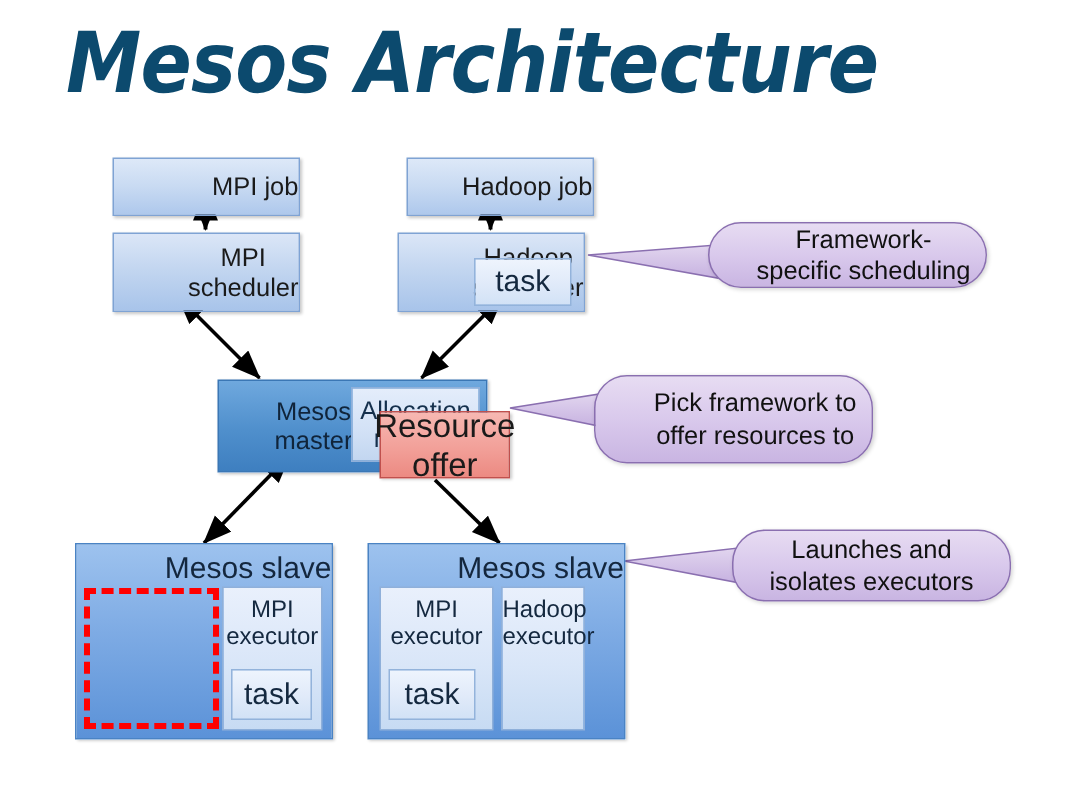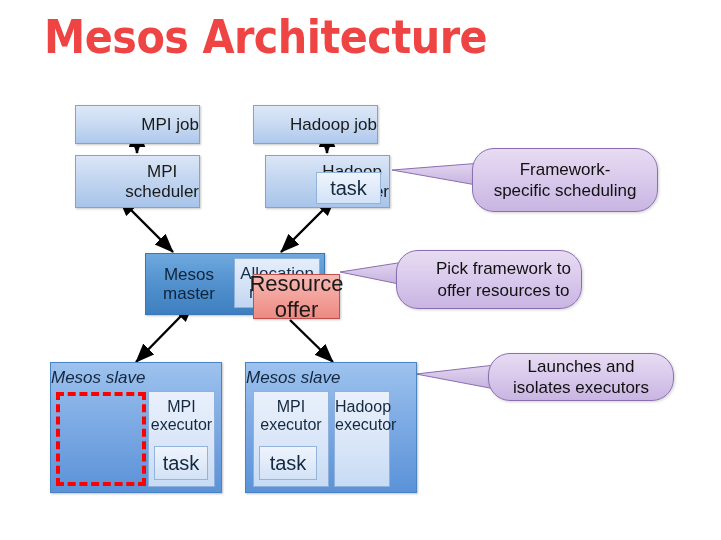--- a/index.html
+++ b/index.html
@@ -19,26 +19,27 @@
     left: 0; top: 0;
     width: 721px;
     height: 540px;
   }
   .abs { position: absolute; box-sizing: border-box; }
 
   
   #title {
     left: 44px; top: 12px;
     font-family: "DejaVu Sans Condensed", "Liberation Sans Narrow", "Liberation Sans", sans-serif;
-    font-size: 46px;
+    font-size: 56px;
     font-weight: bold;
-    color: #ef4444;
+    color: #0c4a6e;
     letter-spacing: -0.5px;
     white-space: nowrap;
     line-height: 1.1;
+    font-style: italic;
   }
 
   
   .boxLight {
     background: linear-gradient(to bottom, #dbe6f7 0%, #c3d6f0 45%, #a8c4ea 100%);
     border: 1px solid #7fa3d4;
     color: #1a1a1a;
     display: flex;
     align-items: center;
     justify-content: flex-end;
@@ -60,21 +61,21 @@
     color: #10243a;
     display: flex;
     align-items: center;
     font-size: 17px;
     line-height: 1.12;
     box-shadow: 1px 1px 2px rgba(0,0,0,0.25);
   }
   .masterLabel {
     width: 86px;
     text-align: center;
-    padding-left: 0;
+    padding-left: 20px;
   }
 
   
   .boxAlloc {
     background: linear-gradient(to bottom, #e4edfb 0%, #d2e1f6 60%, #c2d6f0 100%);
     border: 1px solid #8fb0da;
     color: #15304d;
     display: flex;
     align-items: center;
     justify-content: center;
@@ -86,24 +87,23 @@
   
   .boxSlave {
     background: linear-gradient(to bottom, #9dc2ee 0%, #7eabe4 45%, #5b92d8 100%);
     border: 1px solid #4a83c4;
     color: #12263d;
     box-shadow: 1px 1px 2px rgba(0,0,0,0.25);
   }
   .slaveTitle {
     position: absolute;
     left: 0; right: 0; top: 5px;
-    text-align: left;
-    font-size: 17px;
+    text-align: right;
+    font-size: 20px;
     color: #14273e;
-    font-style: italic;
   }
 
   
   .boxExec {
     background: linear-gradient(to bottom, #e9f0fc 0%, #d9e6f8 55%, #c7dbf3 100%);
     border: 1px solid #8fb0da;
     color: #14283f;
     font-size: 16px;
     line-height: 1.12;
     text-align: center;
@@ -217,21 +217,21 @@
 
 <div class="abs boxLight boxJob" style="left:75px; top:105px; width:125px; height:39px;">
   <span>MPI job</span>
 </div>
 
 <div class="abs boxLight" style="left:75px; top:155px; width:125px; height:53px; white-space:pre-line;">
   <span>MPI
 scheduler</span>
 </div>
 
-<div class="abs boxLight boxJob" style="left:253px; top:105px; width:125px; height:39px;">
+<div class="abs boxLight boxJob" style="left:271px; top:105px; width:125px; height:39px;">
   <span>Hadoop job</span>
 </div>
 
 <div class="abs boxLight" style="left:265px; top:155px; width:125px; height:53px; white-space:pre-line;">
   <span>Hadoop
 scheduler</span>
 </div>
 
 <div class="abs boxTask" style="left:316px; top:172px; width:65px; height:32px;">
   <span>task</span>
@@ -276,21 +276,21 @@
 </div>
 <div class="abs boxTask" style="left:259px; top:446px; width:58px; height:34px;">
   <span>task</span>
 </div>
 
 <div class="abs boxExec" style="left:334px; top:391px; width:56px; height:96px;">
   <div class="execLabel" style="white-space:pre-line;">Hadoop
 executor</div>
 </div>
 
-<div class="abs callout" style="left:472px; top:148px; width:186px; height:64px;">
+<div class="abs callout" style="left:472px; top:148px; width:186px; height:44px;justify-content:flex-end;">
   <span class="calloutText">Framework-
 specific scheduling</span>
 </div>
 
 <div class="abs callout" style="left:396px; top:250px; width:186px; height:59px;justify-content:flex-end;">
   <span class="calloutText">Pick framework to
 offer resources to</span>
 </div>
 
 <div class="abs callout" style="left:488px; top:353px; width:186px; height:48px;">

